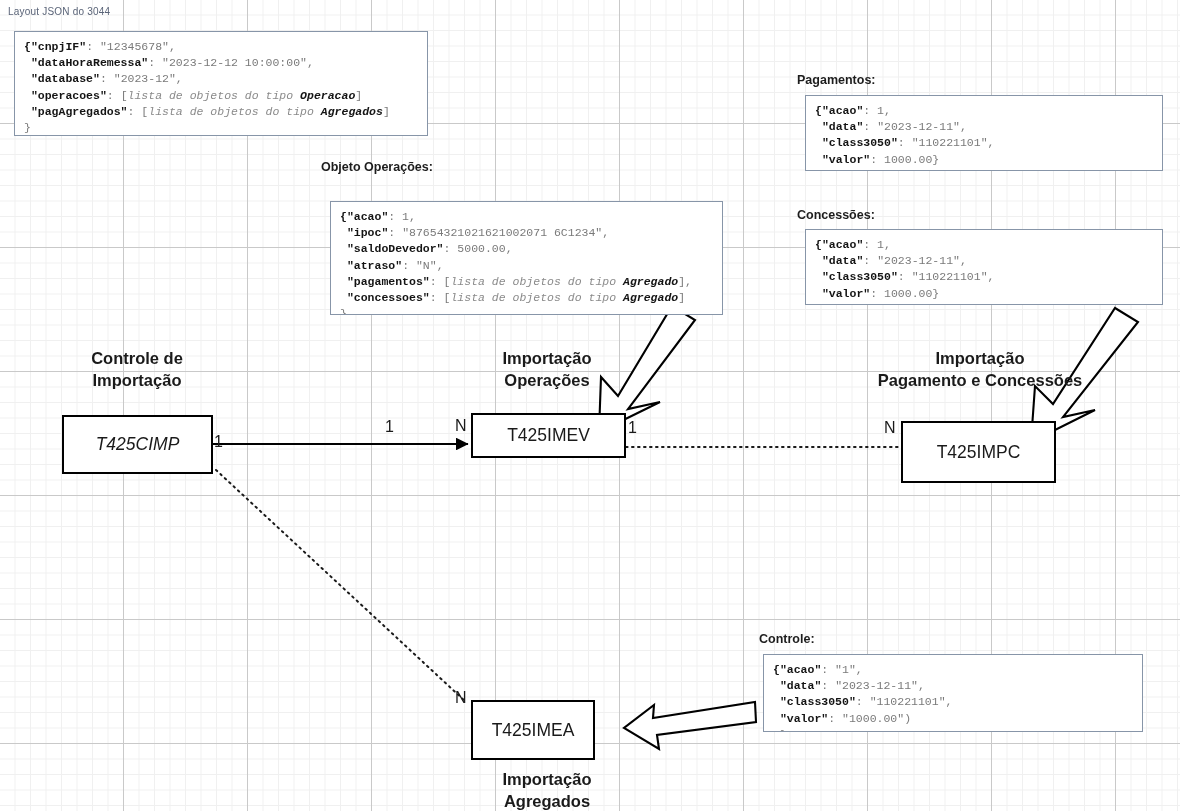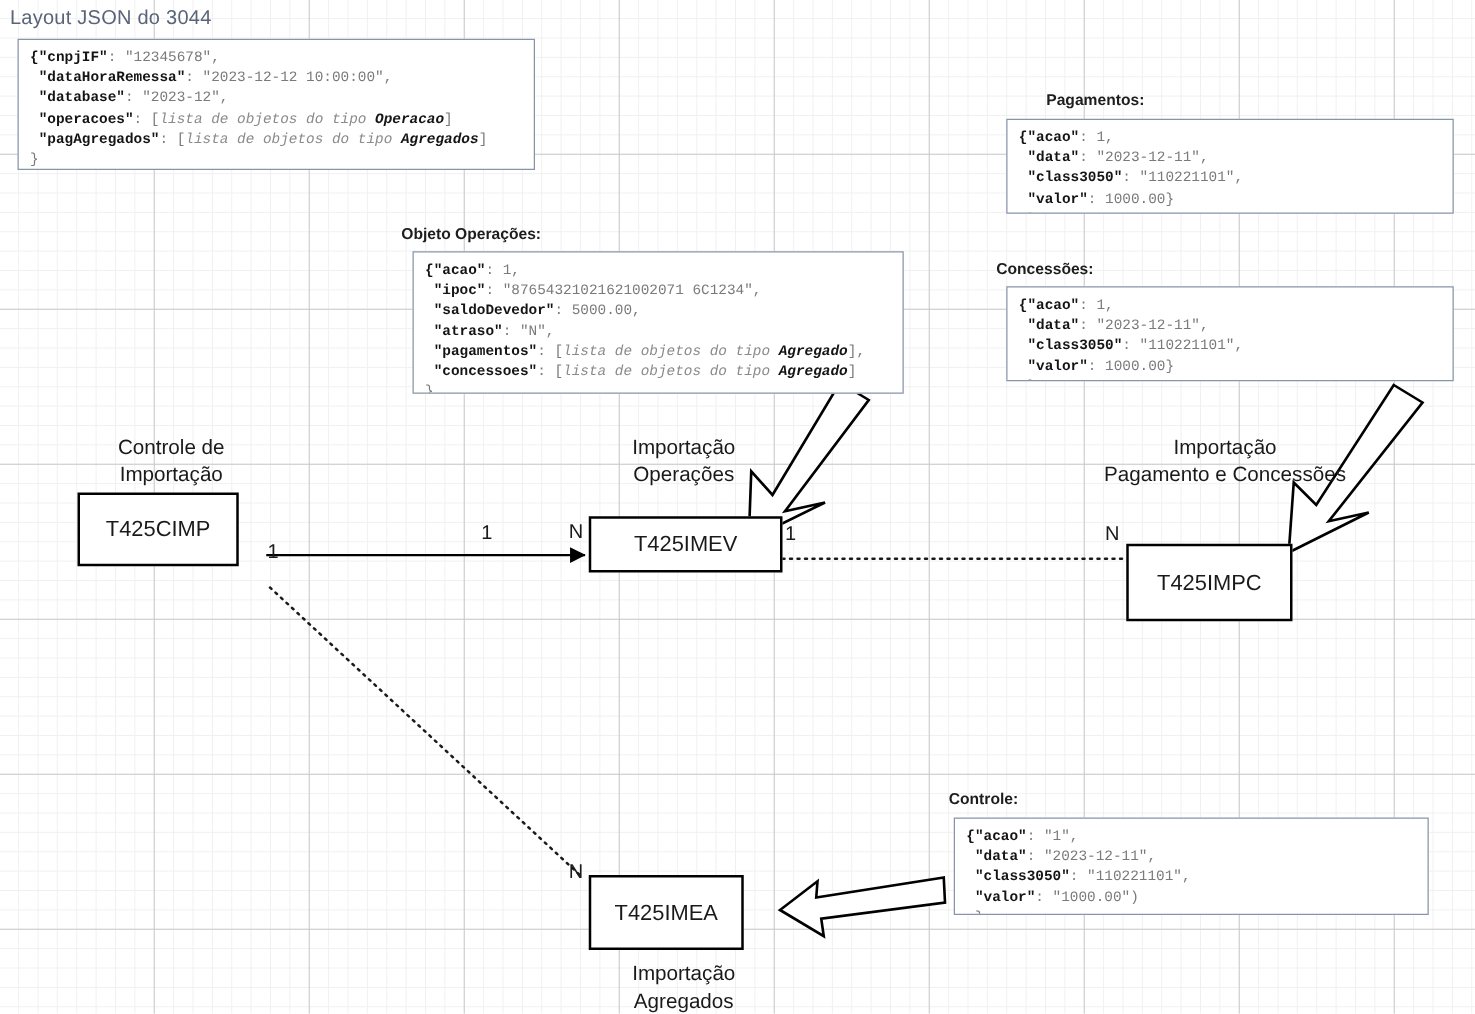--- a/index.html
+++ b/index.html
@@ -31,21 +31,21 @@
     left: 0; top: 0;
     width: 1180px;
     height: 811px;
     pointer-events: none;
   }
   .doc-title {
     position: absolute;
     left: 8px;
     top: 6px;
     font-family: "Liberation Sans", sans-serif;
-    font-size: 16px;
+    font-size: 10px;
     color: #5a6478;
     letter-spacing: 0.2px;
   }
   .json-caption {
     position: absolute;
     font-family: "Liberation Sans", sans-serif;
     font-size: 12.5px;
     font-weight: bold;
     color: #1d1d1d;
   }
@@ -89,20 +89,21 @@
   }
   .ent-label {
     position: absolute;
     font-family: "Liberation Sans", sans-serif;
     font-size: 16.5px;
     color: #1a1a1a;
     text-align: center;
     line-height: 22px;
     white-space: pre-line;
     z-index: 2;
+    font-weight: bold;
   }
   .card-label {
     position: absolute;
     font-family: "Liberation Sans", sans-serif;
     font-size: 16px;
     color: #1a1a1a;
     z-index: 4;
   }
 </style>
 </head>
@@ -132,30 +133,30 @@
     <path d="M 755 702 L 756 722 L 657 735 L 659 749 L 624 728 L 654 705 L 653 718 Z" fill="#ffffff" stroke="#000000" stroke-width="2.1" stroke-linejoin="miter"></path>
   </svg>
 
   <div class="json-box" style="left:14px; top:31px; width:414px; height:105px;"><b>{"cnpjIF"</b>: "12345678",
  <b>"dataHoraRemessa"</b>: "2023-12-12 10:00:00",
  <b>"database"</b>: "2023-12",
  <b>"operacoes"</b>: [<i>lista de objetos do tipo <b>Operacao</b></i>]
  <b>"pagAgregados"</b>: [<i>lista de objetos do tipo <b>Agregados</b></i>]
 }</div>
 
-  <div class="json-caption" style="left:321px; top:180px;">Objeto Operações:</div>
+  <div class="json-caption" style="left:321px; top:160px;">Objeto Operações:</div>
   <div class="json-box" style="left:330px; top:201px; width:393px; height:114px;"><b>{"acao"</b>: 1,
  <b>"ipoc"</b>: "87654321021621002071 6C1234",
  <b>"saldoDevedor"</b>: 5000.00,
  <b>"atraso"</b>: "N",
  <b>"pagamentos"</b>: [<i>lista de objetos do tipo <b>Agregado</b></i>],
  <b>"concessoes"</b>: [<i>lista de objetos do tipo <b>Agregado</b></i>]
 }</div>
 
-  <div class="json-caption" style="left:797px; top:73px;margin-left:40px;">Pagamentos:</div>
+  <div class="json-caption" style="left:797px; top:73px;">Pagamentos:</div>
   <div class="json-box" style="left:805px; top:95px; width:358px; height:76px;"><b>{"acao"</b>: 1,
  <b>"data"</b>: "2023-12-11",
  <b>"class3050"</b>: "110221101",
  <b>"valor"</b>: 1000.00}
  }</div>
 
   <div class="json-caption" style="left:797px; top:208px;">Concessões:</div>
   <div class="json-box" style="left:805px; top:229px; width:358px; height:76px;"><b>{"acao"</b>: 1,
  <b>"data"</b>: "2023-12-11",
  <b>"class3050"</b>: "110221101",
@@ -171,25 +172,25 @@
 
   <div class="ent-label" style="left:52px; top:347px; width:170px;">Controle de
 Importação</div>
   <div class="ent-label" style="left:462px; top:347px; width:170px;">Importação
 Operações</div>
   <div class="ent-label" style="left:845px; top:347px; width:270px;">Importação
 Pagamento e Concessões</div>
   <div class="ent-label" style="left:462px; top:768px; width:170px;">Importação
 Agregados</div>
 
-  <div class="ent-box" style="left:62px; top:394px; width:129px; height:59px;">T425CIMP</div>
+  <div class="ent-box" style="left:62px; top:415px; width:151px; height:59px;font-style:italic;">T425CIMP</div>
 
   <div class="ent-box" style="left:471px; top:413px; width:155px; height:45px;">T425IMEV</div>
 
-  <div class="ent-box" style="left:901px; top:435px; width:133px; height:62px;text-align:center;">T425IMPC</div>
+  <div class="ent-box" style="left:901px; top:421px; width:155px; height:62px;text-align:center;">T425IMPC</div>
 
   <div class="ent-box" style="left:471px; top:700px; width:124px; height:60px;">T425IMEA</div>
 
   <div class="card-label" style="left:214px; top:433px;">1</div>
   <div class="card-label" style="left:385px; top:418px;">1</div>
   <div class="card-label" style="left:455px; top:417px;">N</div>
   <div class="card-label" style="left:628px; top:419px;">1</div>
   <div class="card-label" style="left:884px; top:419px;">N</div>
   <div class="card-label" style="left:455px; top:689px;">N</div>
 

